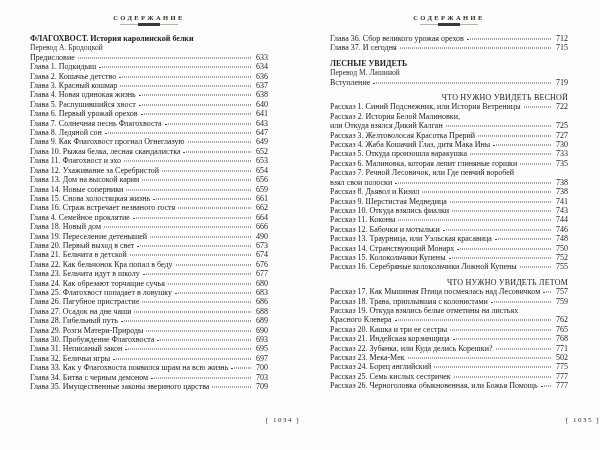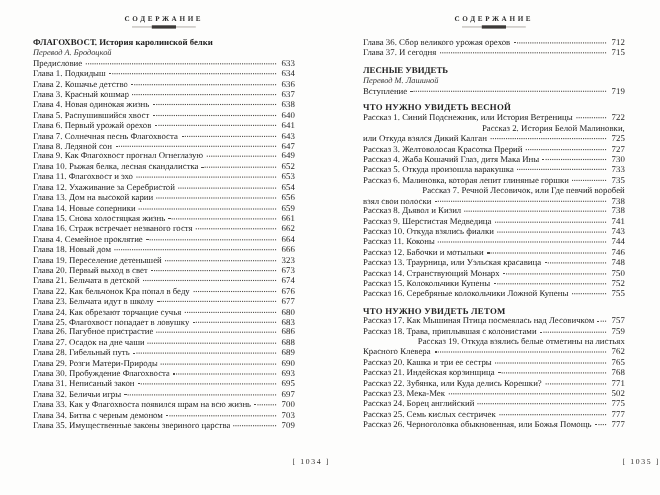--- a/index.html
+++ b/index.html
@@ -10,24 +10,24 @@
   }
   .page{width:300px;height:450px;position:relative;box-sizing:border-box;
     padding:14px 32px 0 30px;}
   .running-head{text-align:center;margin-bottom:9px;}
   .rh-text{font-size:6.5px;font-weight:bold;letter-spacing:2.4px;color:#2c2c2c;}
   .rh-rule{position:relative;width:58px;height:1px;background:#b7b3ad;margin:3px auto 0;}
   .rh-rule::after{content:"";position:absolute;left:50%;top:-1px;transform:translateX(-50%);
     width:22px;height:3px;background:#3c3a38;}
   .toc-body{}
   .section-title{font-weight:bold;font-size:8px;line-height:9.4px;margin-top:6px;white-space:nowrap;}
-  .translator-credit{font-style:italic;font-size:7.6px;line-height:9.4px;color:#333;}
-  .sub-heading{font-weight:bold;font-size:8px;line-height:9.4px;margin-top:6px;letter-spacing:.2px;white-space:nowrap;}
+  .translator-credit{font-size:7.6px;line-height:9.4px;color:#333;}
+  .sub-heading{font-weight:normal;font-size:8px;line-height:9.4px;margin-top:6px;letter-spacing:.2px;white-space:nowrap;text-align:right;}
   .toc-row{display:flex;align-items:baseline;font-size:8px;line-height:9.4px;}
-  .toc-row-first{font-size:8px;line-height:9.4px;white-space:nowrap;overflow:hidden;text-align:right;}
+  .toc-row-first{font-size:8px;line-height:9.4px;white-space:nowrap;overflow:hidden;}
   .toc-label{white-space:nowrap;overflow:hidden;flex-shrink:1;}
   .dots{flex:1;min-width:6px;border-bottom:1px dotted #4d4a46;margin:0 3px;
     transform:translateY(-1.5px);}
   .toc-page{white-space:nowrap;text-align:right;min-width:14px;}
   .folio{position:absolute;bottom:26px;left:0;right:0;text-align:right;
     font-size:7px;letter-spacing:1.5px;color:#2e2c2a;}
 </style>
 </head>
 <body>
 
@@ -132,21 +132,21 @@
           <span class="toc-page">664</span>
         </div>
         <div class="toc-row">
           <span class="toc-label">Глава 18. Новый дом</span>
           <span class="dots"></span>
           <span class="toc-page">666</span>
         </div>
         <div class="toc-row">
           <span class="toc-label">Глава 19. Переселение детенышей</span>
           <span class="dots"></span>
-          <span class="toc-page">323</span>
+          <span class="toc-page">490</span>
         </div>
         <div class="toc-row">
           <span class="toc-label">Глава 20. Первый выход в свет</span>
           <span class="dots"></span>
           <span class="toc-page">673</span>
         </div>
         <div class="toc-row">
           <span class="toc-label">Глава 21. Бельчата в детской</span>
           <span class="dots"></span>
           <span class="toc-page">674</span>

